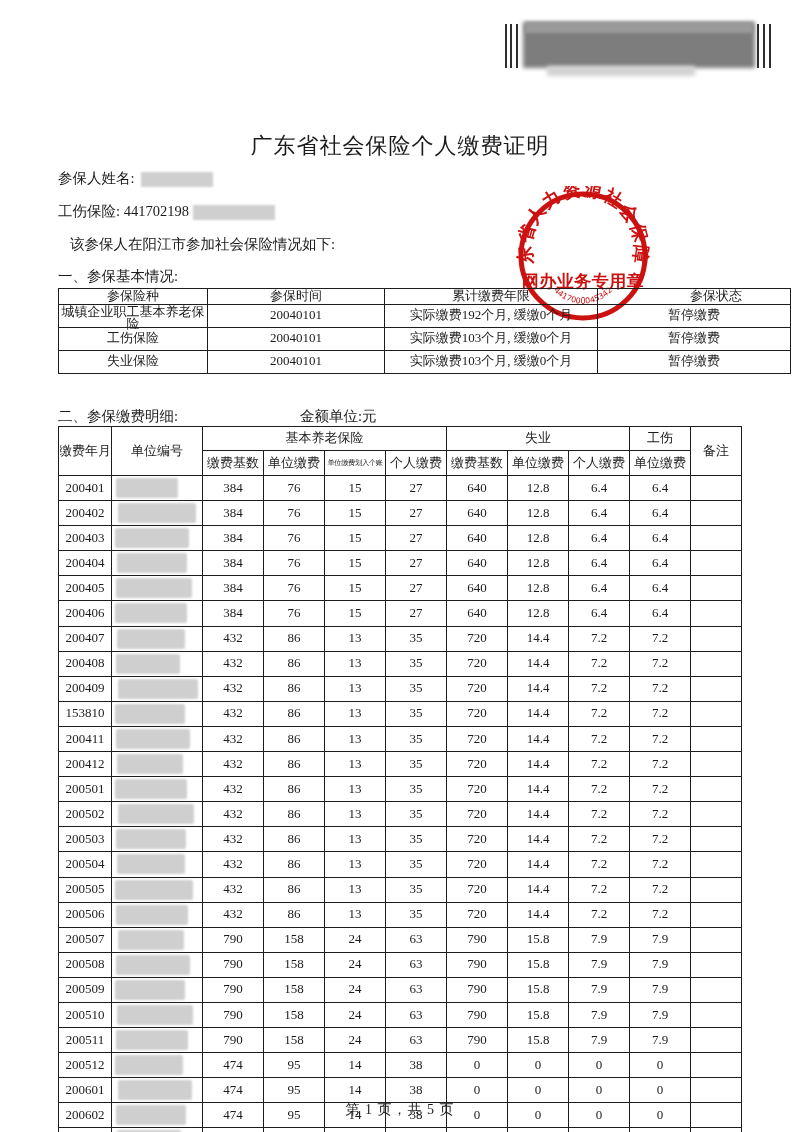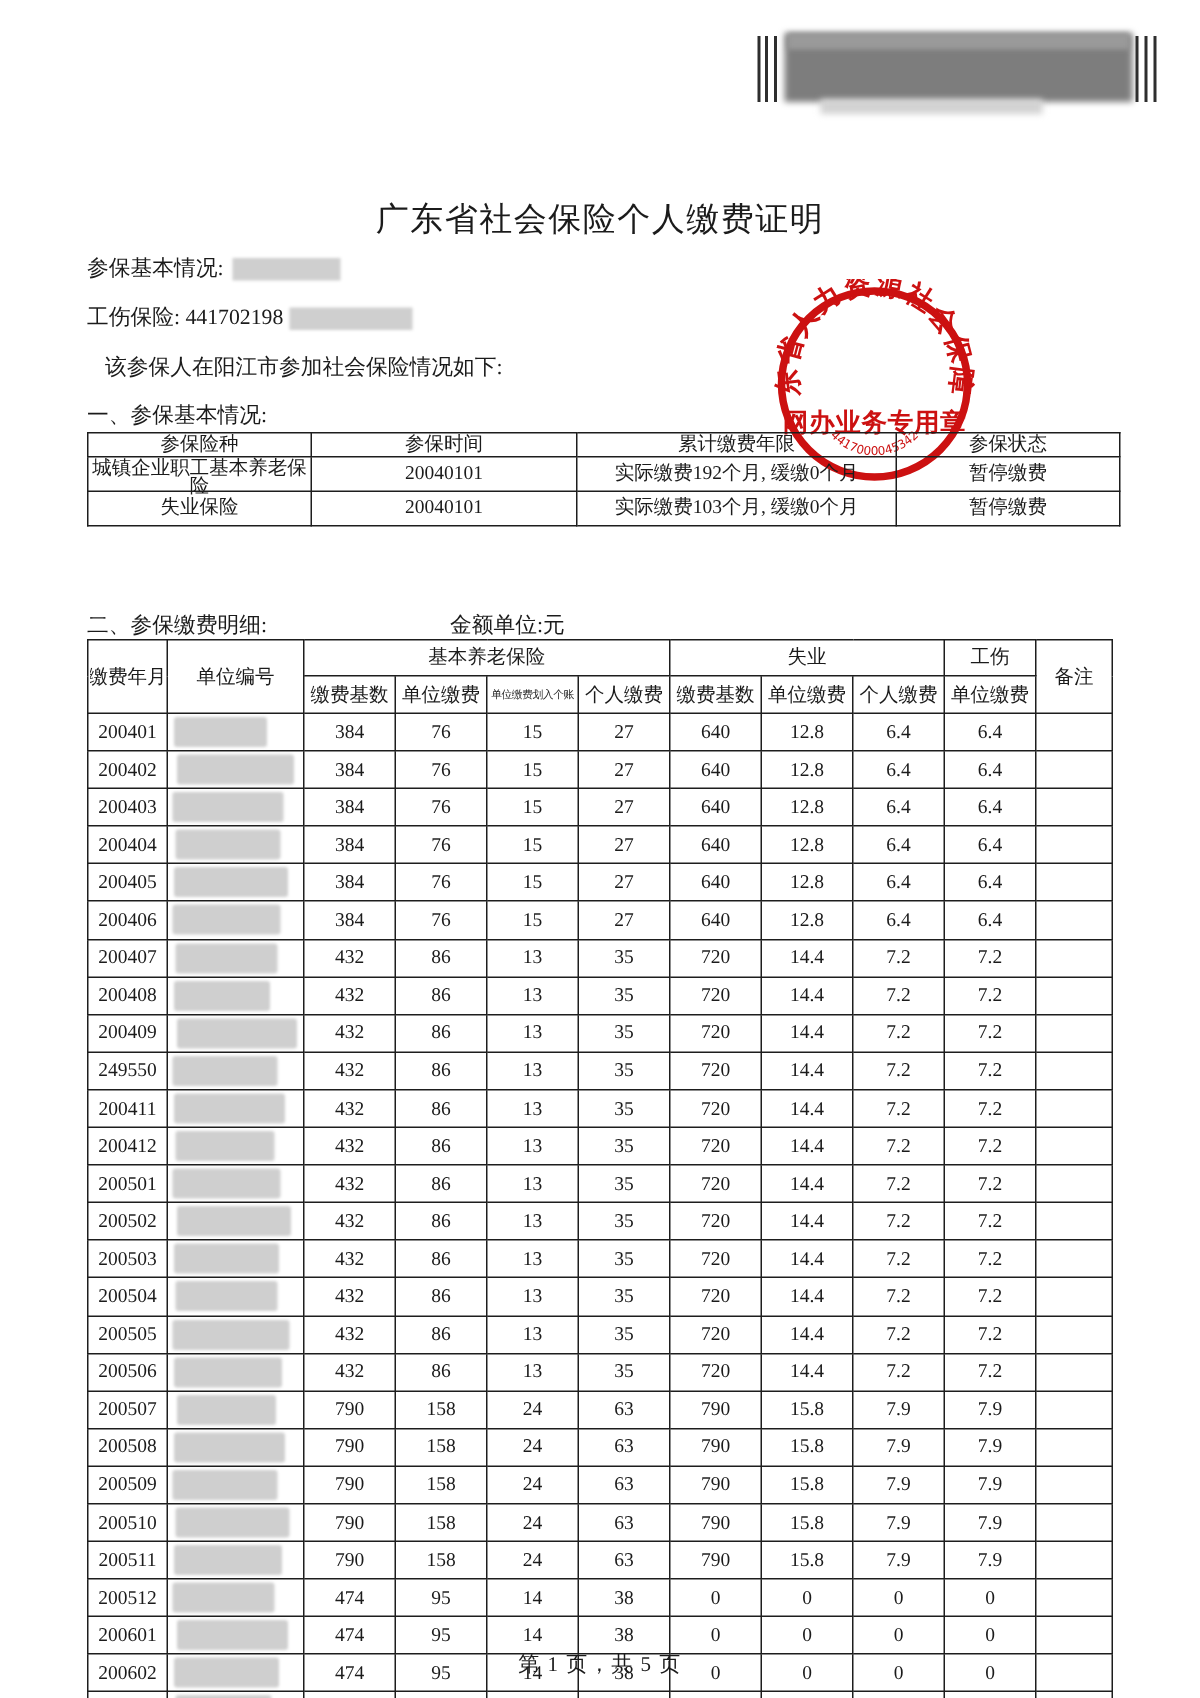--- a/index.html
+++ b/index.html
@@ -119,21 +119,21 @@
   
   #tbl-basic {
     left: 58px;
     top: 288px;
     width: 684px;
   }
   #tbl-basic td { height: 22px; font-size: 13px; }
   #tbl-basic .c1 { width: 148px; }
   #tbl-basic .c2 { width: 176px; }
   #tbl-basic .c3 { width: 212px; }
-  #tbl-basic .c4 { width: 148px; }
+  #tbl-basic .c4 { width: 148px; padding-left: 44px; }
   #tbl-basic .overflow-cell {
     position: relative;
     overflow: visible;
   }
   #tbl-basic .overflow-cell .wrap {
     position: absolute;
     left: 2px; right: 2px; top: 1px;
     line-height: 12px;
     font-size: 13px;
   }
@@ -188,21 +188,21 @@
   <div class="bar-light"></div>
   <div class="bar-foot"></div>
   <div class="tick" style="left:252px;"></div>
   <div class="tick" style="left:258px;"></div>
   <div class="tick" style="left:264px;"></div>
 </div>
 
 <div id="doc-title">广东省社会保险个人缴费证明</div>
 
 <div class="meta-line" id="line-name">
-  <span>参保基本情况:</span><span class="redact"></span>
+  <span>参保人姓名:</span><span class="redact"></span>
 </div>
 
 <div class="meta-line" id="line-id">
   <span>工伤保险:</span>
   <span>441702198</span><span class="redact"></span>
 </div>
 
 <div class="meta-line" id="line-intro">该参保人在阳江市参加社会保险情况如下:</div>
 
 <div class="meta-line" id="section-one">一、参保基本情况:</div>
@@ -233,20 +233,26 @@
       <th class="c4">参保状态</th>
     </tr>
   </thead>
   <tbody>
     <tr>
       <td class="overflow-cell">
           <span class="wrap">城镇企业职工基本养老保险</span>
         </td>
       <td>20040101</td>
       <td>实际缴费192个月, 缓缴0个月</td>
+      <td>暂停缴费</td>
+    </tr>
+    <tr>
+      <td>工伤保险</td>
+      <td>20040101</td>
+      <td>实际缴费103个月, 缓缴0个月</td>
       <td>暂停缴费</td>
     </tr>
     <tr>
       <td>失业保险</td>
       <td>20040101</td>
       <td>实际缴费103个月, 缓缴0个月</td>
       <td>暂停缴费</td>
     </tr>
   </tbody>
 </table>
@@ -405,21 +411,21 @@
         <td class="col-d">86</td>
         <td class="col-tiny">13</td>
         <td class="col-d">35</td>
         <td class="col-d">720</td>
         <td class="col-d">14.4</td>
         <td class="col-d">7.2</td>
         <td class="col-d">7.2</td>
         <td class="col-note"></td>
       </tr>
       <tr>
-        <td class="col-month">249550</td>
+        <td class="col-month">153810</td>
         <td class="col-unitno unitno-cell">
           <span class="redact" style="width: 70px; left: 3px;"></span>
         </td>
         <td class="col-d">432</td>
         <td class="col-d">86</td>
         <td class="col-tiny">13</td>
         <td class="col-d">35</td>
         <td class="col-d">720</td>
         <td class="col-d">14.4</td>
         <td class="col-d">7.2</td>

